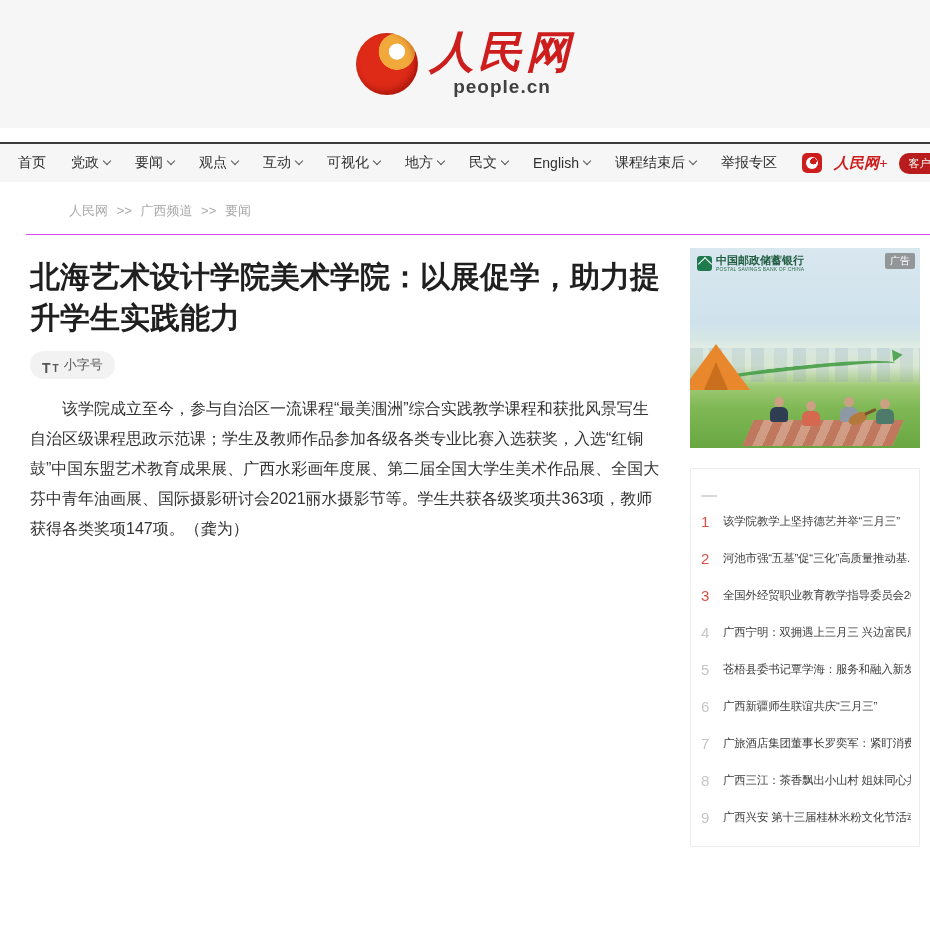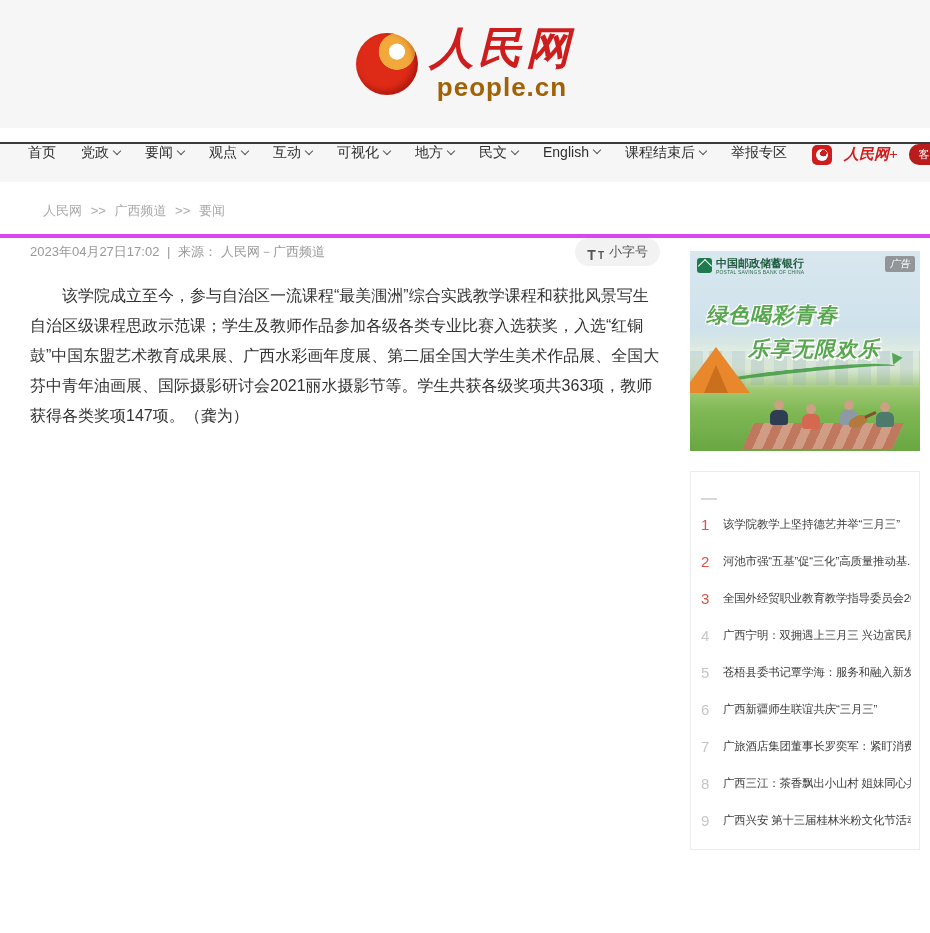--- a/index.html
+++ b/index.html
@@ -13,59 +13,59 @@
   .logo { display:flex; align-items:center; gap:12px; cursor:pointer; }
   .logo-ball {
     width:62px; height:62px; border-radius:50%;
     background:
       radial-gradient(circle at 66% 30%, #ffffff 0 13%, #f2a93b 14% 30%, rgba(0,0,0,0) 31%),
       radial-gradient(circle at 42% 58%, #de2b17 0 62%, #b01010 100%);
     box-shadow: inset -3px -4px 6px rgba(120,0,0,.45);
   }
   .logo-text { text-align:center; }
   .logo-cn { font-size:44px; line-height:44px; font-weight:bold; font-style:italic; color:#cd1d1c; letter-spacing:4px; }
-  .logo-en { font-size:26px; font-weight:bold; color:#a16207; letter-spacing:1px; margin-top:2px; }
+  .logo-en { font-size:19px; font-weight:bold; color:#404040; letter-spacing:1px; margin-top:2px; }
   
   .main-nav {
     margin-top:14px; border-top:2px solid #3c3c3c; background:#f6f6f6;
-    height:40px; display:flex; align-items:flex-start; padding:0 28px; white-space:nowrap;
+    height:40px; display:flex; align-items:center; padding:0 18px; white-space:nowrap;
   }
   .nav-item { font-size:14px; color:#2f2f2f; margin-right:25px; cursor:pointer; display:flex; align-items:center; }
   .chev { display:inline-block; width:6px; height:6px; border-right:1.5px solid #555; border-bottom:1.5px solid #555;
           transform:rotate(45deg); margin-left:5px; margin-top:-4px; }
   .app-badge { display:flex; align-items:center; gap:12px; cursor:pointer; margin-right:8px;font-family:Liberation Serif, serif; }
   .app-icon { width:20px; height:20px; border-radius:5px; background:#cd1d1c; position:relative; }
   .app-icon::after { content:""; position:absolute; left:4px; top:4px; width:12px; height:12px; border-radius:50%;
           background:radial-gradient(circle at 62% 35%, #cd1d1c 0 30%, #fff 31%); }
   .app-brand { color:#cd1d1c; font-weight:bold; font-style:italic; font-size:15px; }
   .app-pill { background:#b91c1c; color:#fff; font-size:11px; border-radius:10px; padding:3px 9px; }
   
-  .breadcrumb { padding:20px 43px 14px; font-size:13px; color:#aaa; border-bottom:4px solid #d946ef; }
+  .breadcrumb { padding:20px 43px 14px; font-size:13px; color:#aaa; border-bottom:1px solid #d946ef;margin-left:26px; }
   .breadcrumb a { color:#aaa; text-decoration:none; cursor:pointer; }
   .bc-sep { margin:0 5px; }
   
   .content { display:flex; gap:30px; padding:0 10px 0 30px; }
   .article-col { flex:1; min-width:0; }
   .side-col { width:230px; flex:0 0 230px; padding-top:13px; }
   
   .art-title { font-size:30px; line-height:41px; font-weight:600; color:#1f1f1f; margin:21px 0 13px; }
   .art-meta { display:flex; justify-content:space-between; align-items:center; font-size:13px; color:#999; }
   .meta-left span { margin-right:4px; }
   .font-btn { background:#f2f2f2; border:none; border-radius:15px; padding:5px 12px; color:#555;
               font-size:13px; display:flex; align-items:flex-end; gap:5px; cursor:pointer;
               font-family:inherit; }
   .t-big { font-size:14px; font-weight:bold; line-height:12px; }
   .t-small { font-size:10px; font-weight:bold; line-height:11px; margin-left:-3px; }
   .art-body p { font-size:16px; line-height:30px; color:#333; text-indent:2em; margin:15px 0; }
   
   .ad { width:230px; height:200px; position:relative; overflow:hidden; cursor:pointer;
     background:linear-gradient(180deg,#d9e7ef 0%,#cfe2ec 38%,#dcebdd 52%,#aed184 64%,#7fb854 80%,#69a742 100%); }
   .ad-badge { position:absolute; top:5px; right:5px; background:rgba(130,130,130,.8); color:#fff;
-              font-size:10px; padding:1px 5px; border-radius:2px; z-index:5;font-style:italic; }
-  .bank { position:absolute; top:7px; left:7px; display:flex; gap:4px; z-index:4; }
+              font-size:10px; padding:1px 5px; border-radius:2px; z-index:5; }
+  .bank { position:absolute; top:7px; left:7px; display:flex; align-items:center; gap:4px; z-index:4; }
   .bank-icon { width:15px; height:15px; background:#1f7a4d; border-radius:3px; position:relative; }
   .bank-icon::after { content:""; position:absolute; left:3px; top:3px; width:9px; height:9px;
               border:1.5px solid #fff; border-right:none; border-bottom:none; transform:rotate(45deg); }
   .bank-cn { font-size:11px; font-weight:bold; color:#1f5c40; line-height:11px; }
   .bank-en { font-size:5px; color:#2c6e49; letter-spacing:.2px; }
   .city { position:absolute; top:100px; left:0; right:0; height:34px; opacity:.5;
     background:repeating-linear-gradient(90deg, rgba(140,168,186,.55) 0 13px, rgba(140,168,186,.2) 13px 19px,
       rgba(140,168,186,.65) 19px 32px, rgba(140,168,186,.25) 32px 42px); }
   .haze { position:absolute; top:92px; left:0; right:0; height:46px;
     background:linear-gradient(180deg, rgba(255,255,255,0) 0%, rgba(255,255,255,.55) 55%, rgba(255,255,255,0) 100%); }
@@ -171,27 +171,23 @@
   <a>人民网</a>
   <span class="bc-sep">&gt;&gt;</span>
   <a>广西频道</a>
   <span class="bc-sep">&gt;&gt;</span>
   <a>要闻</a>
 </div>
 
 <div class="content">
 
   <main class="article-col">
+    <h1 class="art-title">北海艺术设计学院美术学院：以展促学，助力提升学生实践能力</h1>
 
     <div class="art-meta">
-      <div class="meta-left">
-        <span>2023年04月27日17:02</span>
-        <span>|</span>
-        <span>来源：</span><span>人民网－广西频道</span>
-      </div>
       <button class="font-btn">
         <span class="t-big">T</span>
           <span class="t-small">T</span>
         <span>小字号</span>
       </button>
     </div>
 
     <div class="art-body">
       <p>该学院成立至今，参与自治区一流课程“最美涠洲”综合实践教学课程和获批风景写生自治区级课程思政示范课；学生及教师作品参加各级各类专业比赛入选获奖，入选“红铜鼓”中国东盟艺术教育成果展、广西水彩画年度展、第二届全国大学生美术作品展、全国大芬中青年油画展、国际摄影研讨会2021丽水摄影节等。学生共获各级奖项共363项，教师获得各类奖项147项。（龚为）</p>
     </div>
@@ -204,24 +200,20 @@
       <div class="ad-badge">广告</div>
       <div class="bank">
         <span class="bank-icon"></span>
         <span>
           <div class="bank-cn">中国邮政储蓄银行</div>
           <div class="bank-en">POSTAL SAVINGS BANK OF CHINA</div>
         </span>
       </div>
       <div class="haze"></div>
       <div class="city"></div>
-      <div class="ad-headline">
-        <div class="l1">绿色喝彩青春</div>
-        <div class="l2">乐享无限欢乐</div>
-      </div>
       <div class="ribbon"></div>
       <div class="tent"></div>
       <div class="blanket"></div>
       <div class="person p1"></div>
       <div class="person p2"></div>
       <div class="person p3"></div>
       <div class="person p4"></div>
       <div class="guitar"></div>
     </div>
 

